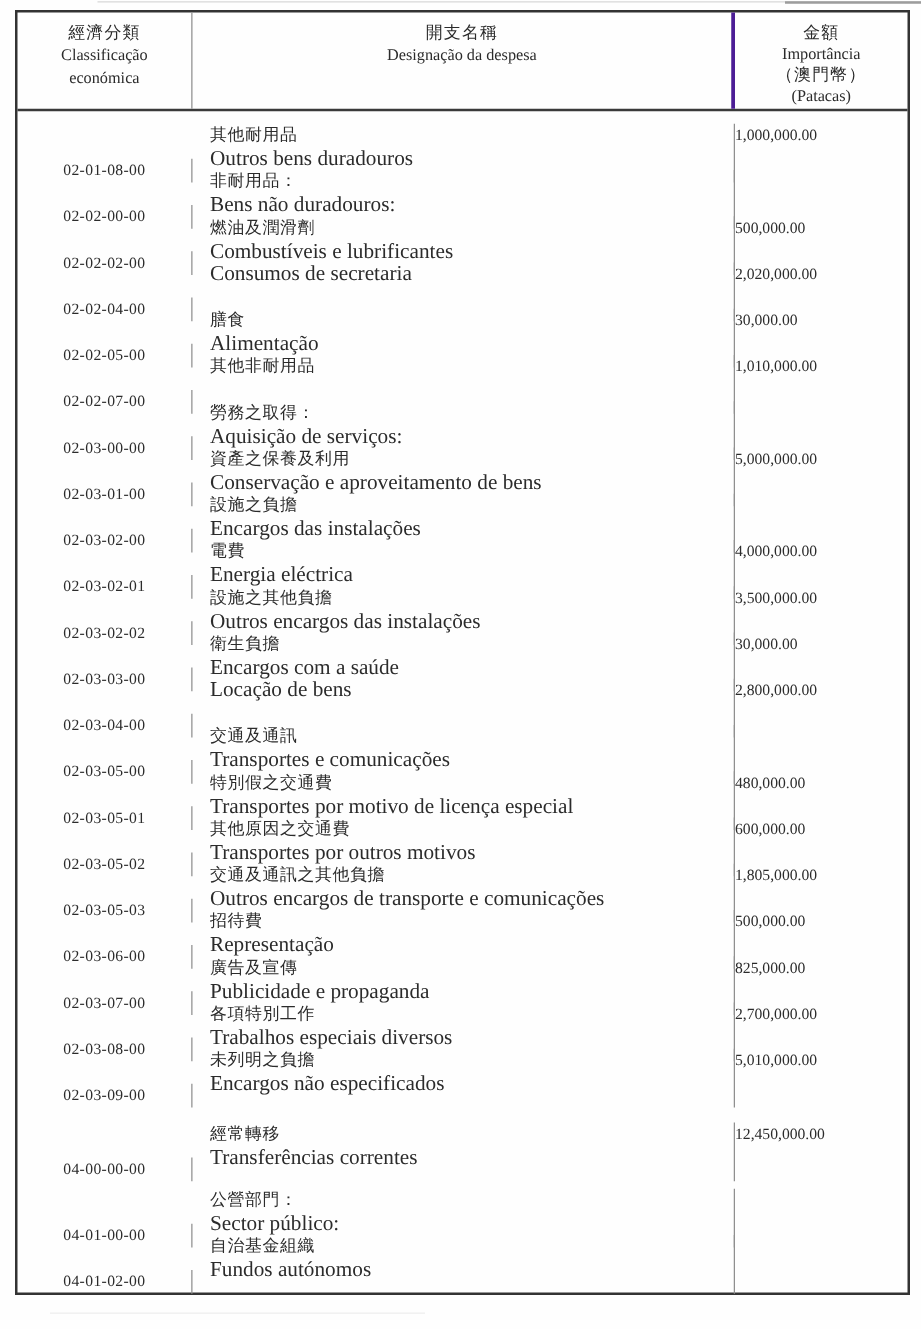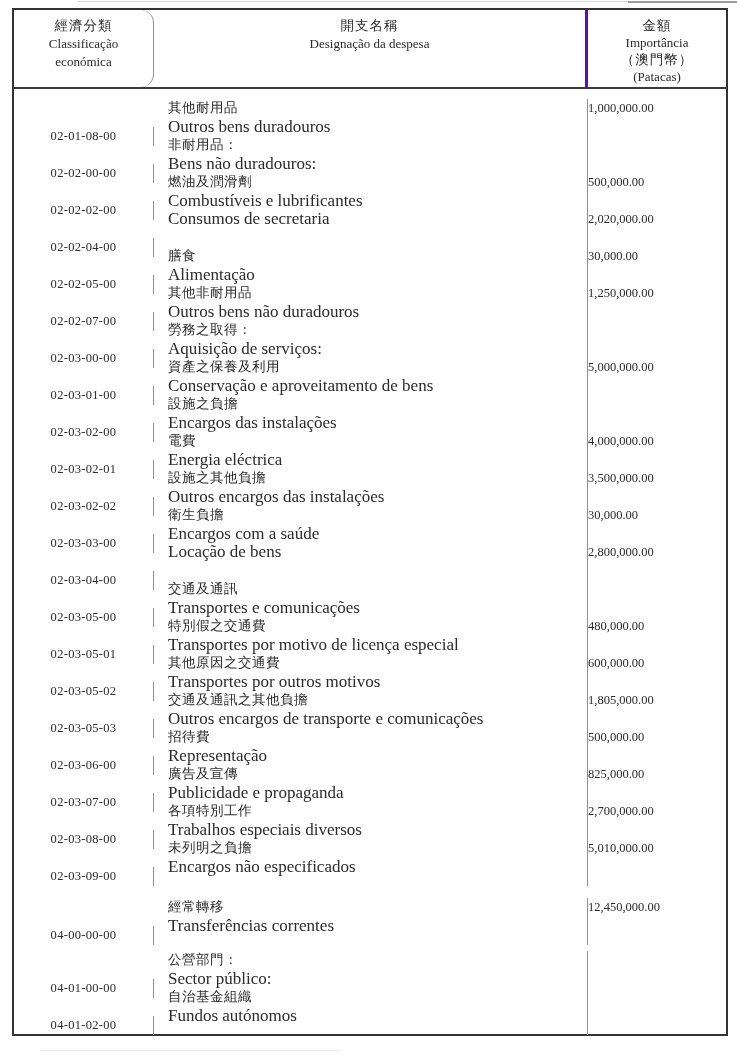--- a/index.html
+++ b/index.html
@@ -34,21 +34,21 @@
     box-sizing: border-box;
   }
   .thead {
     display: grid;
     grid-template-columns: 140px 434px 138px;
     border-bottom: 2px solid #3a3a3a;
     height: 79px;
     box-sizing: border-box;
   }
   .th { text-align: center; line-height: 18px; font-size: 13px; }
-  .th-class { padding-top: 7px; border-right: 1px solid #8f8f8f; border-radius: 13px; }
+  .th-class { padding-top: 7px; border-right: 1px solid #8f8f8f; }
   .th-desig { padding-top: 7px; border-right: 3px solid #4c1d95; }
   .th-amt   { padding-top: 7px; line-height: 17px; }
   .th .zh { font-size: 13.5px; letter-spacing: 1px; }
 
   .tbody { padding: 10px 0 9px 0; }
   .row {
     display: grid;
     grid-template-columns: 140px 434px 138px;
     height: 37px;
     box-sizing: content-box;
@@ -139,23 +139,22 @@
           <div class="cell cell-desc">
             <div class="zh">膳食</div>
             <div class="pt">Alimentação</div>
           </div>
           <div class="cell cell-amt">30,000.00</div>
         </div>
         <div class="row">
           <div class="cell cell-code">02-02-07-00</div>
           <div class="cell cell-desc">
             <div class="zh">其他非耐用品</div>
-            <div class="pt">Outros bens não duradouros</div>
-          </div>
-          <div class="cell cell-amt">1,250,000.00</div>
+          </div>
+          <div class="cell cell-amt">1,010,000.00</div>
         </div>
         <div class="row">
           <div class="cell cell-code">02-03-00-00</div>
           <div class="cell cell-desc">
             <div class="zh">勞務之取得：</div>
             <div class="pt">Aquisição de serviços:</div>
           </div>
           <div class="cell cell-amt"></div>
         </div>
         <div class="row">

